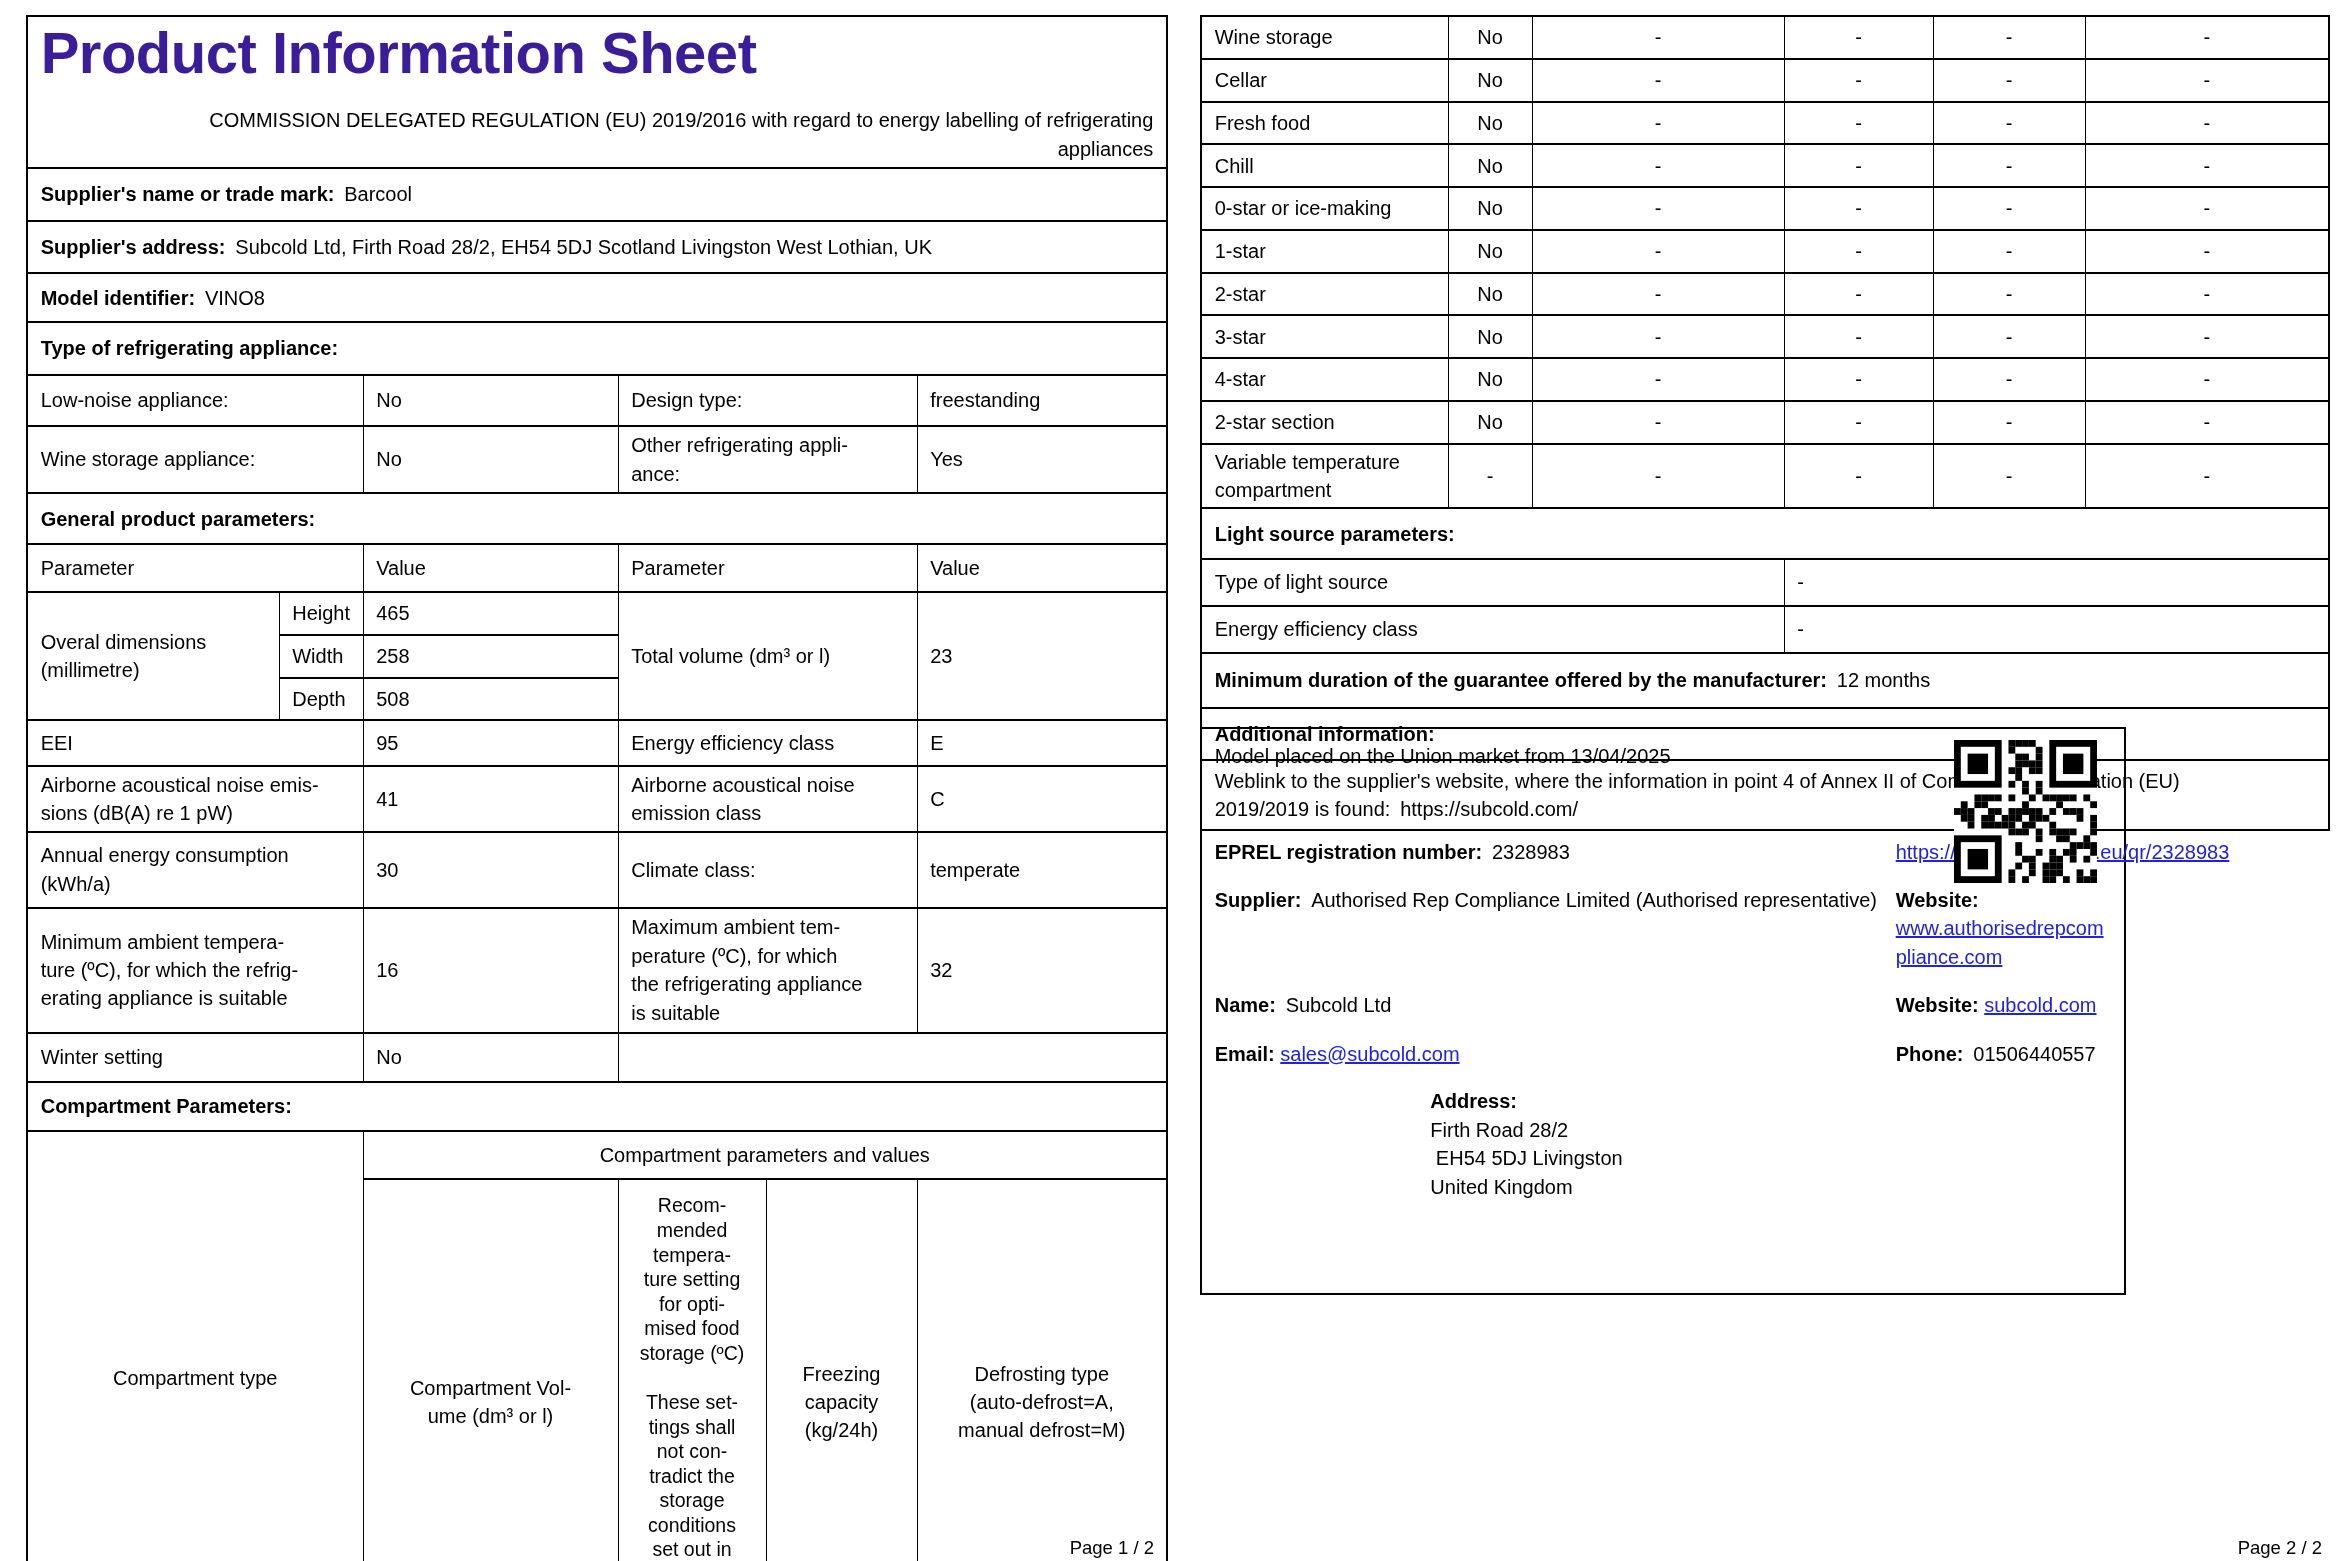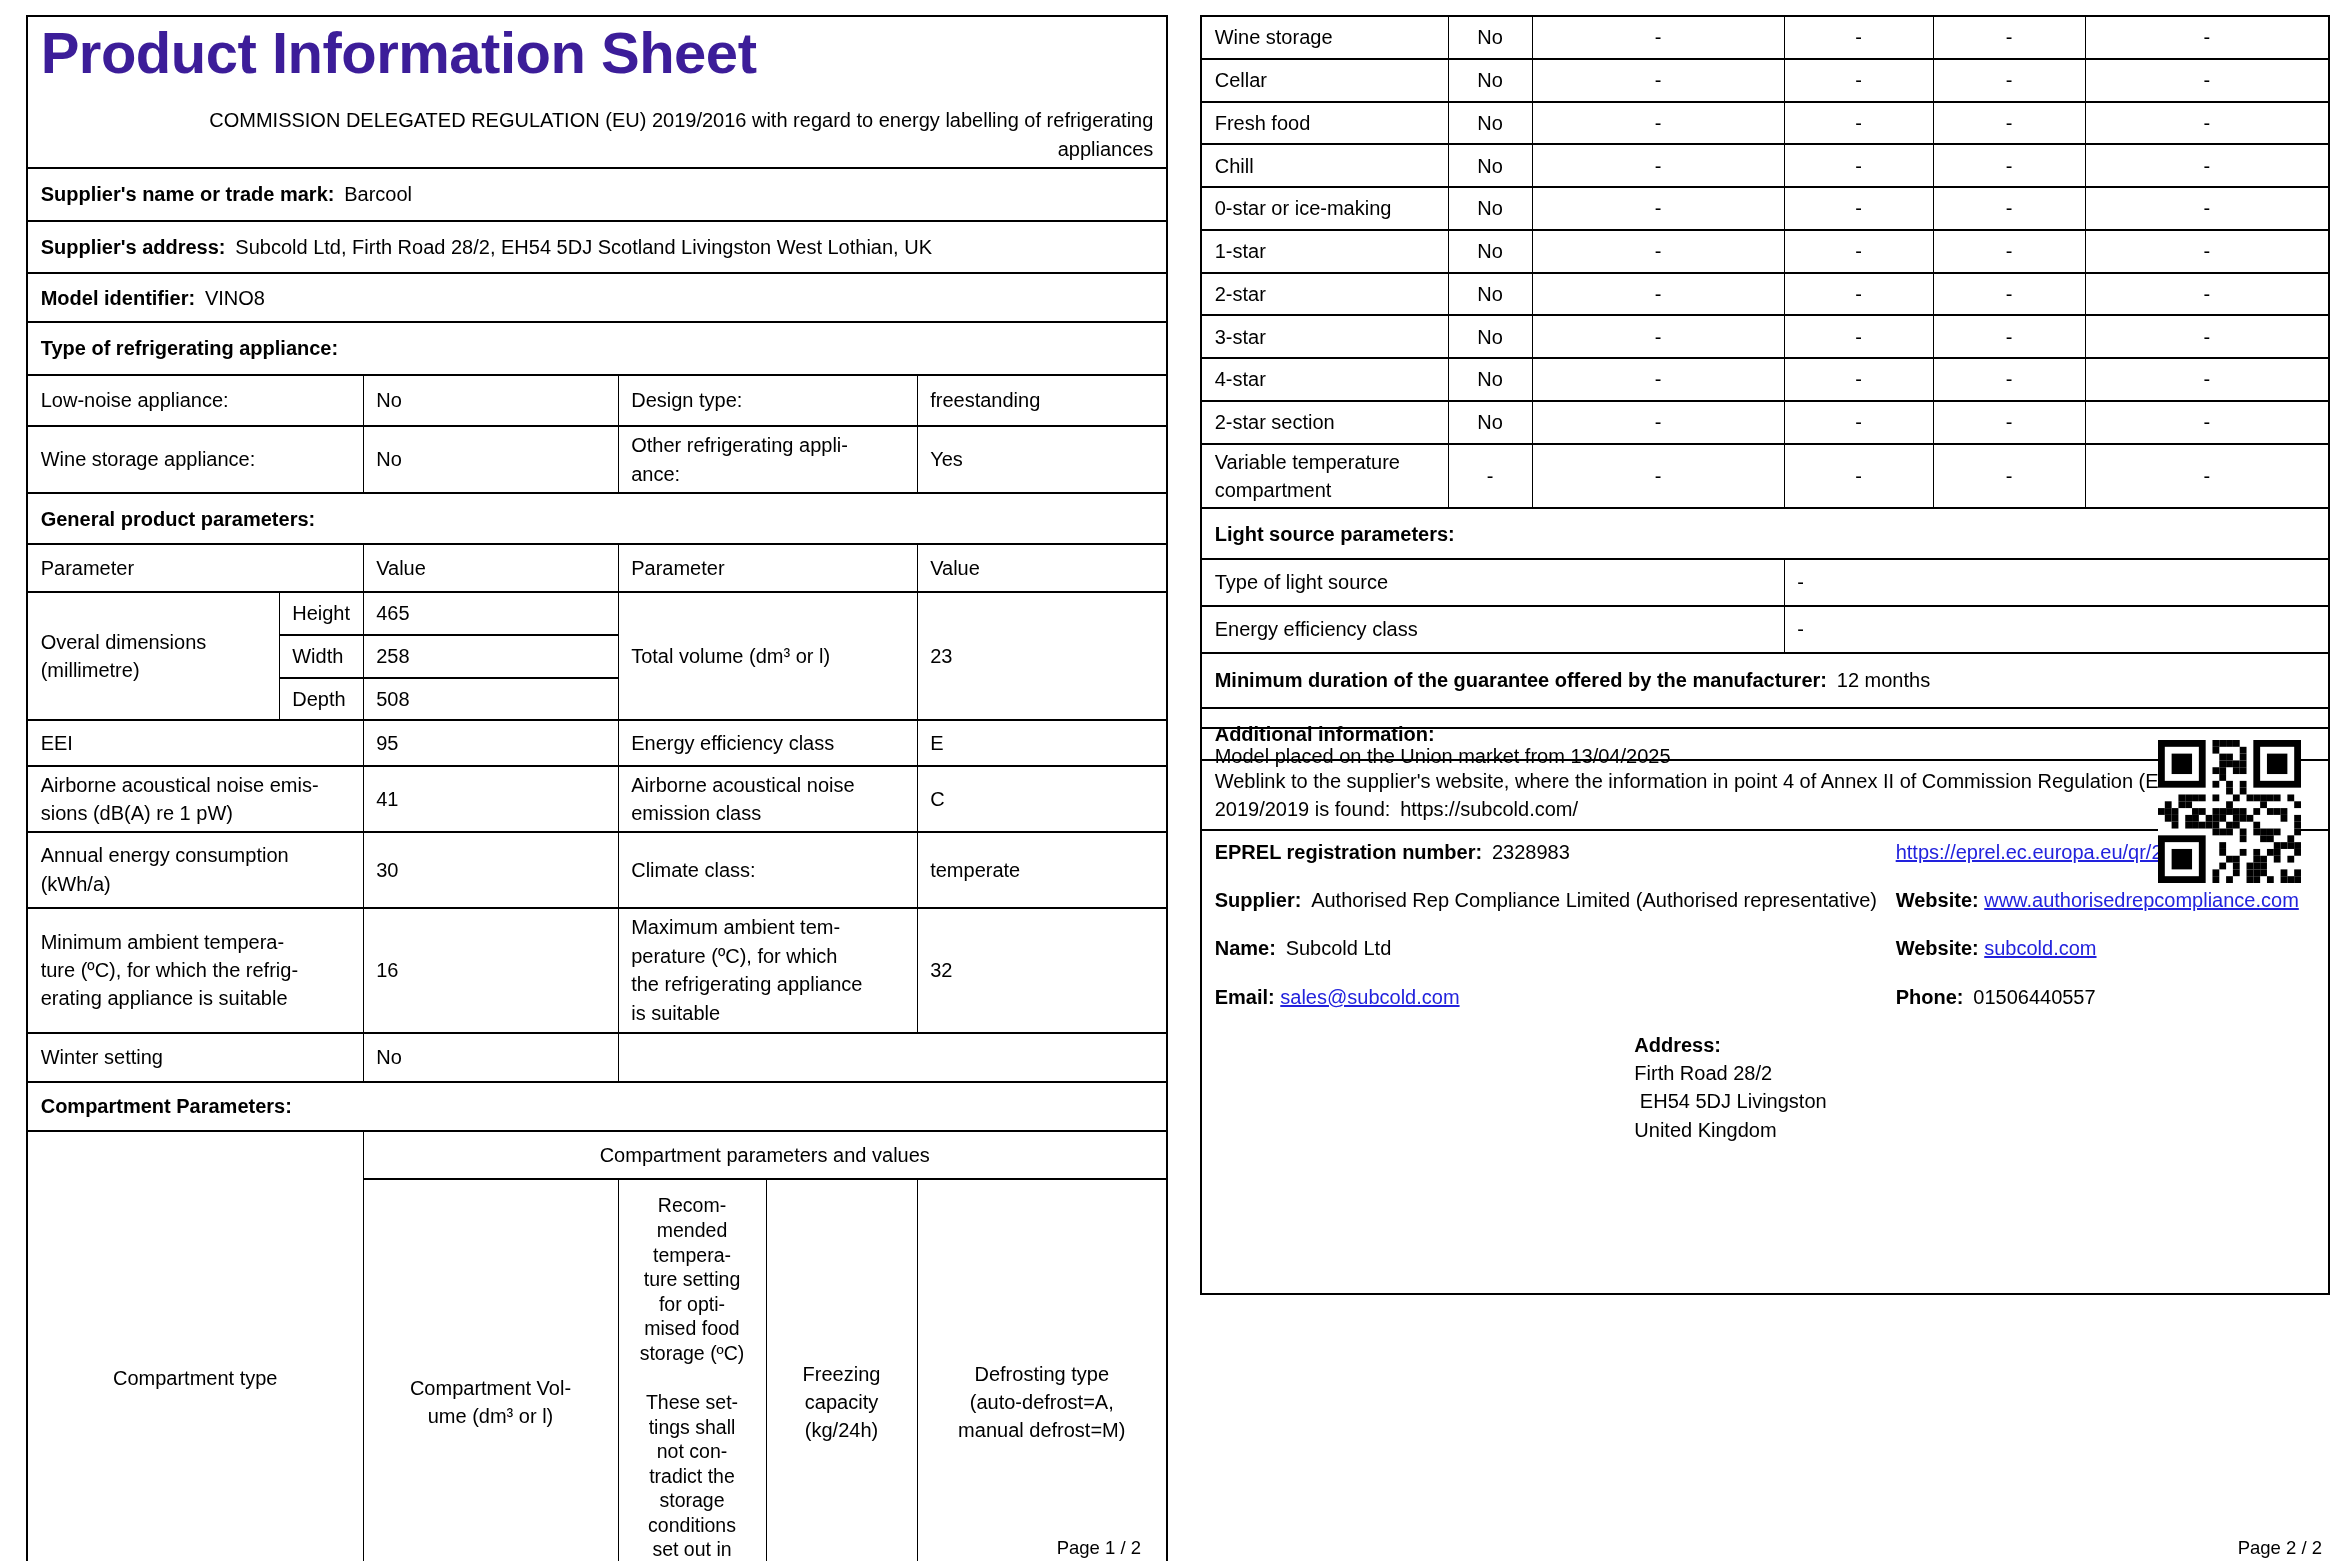--- a/index.html
+++ b/index.html
@@ -33,30 +33,30 @@
   .tempcol{line-height:1.26;font-size:19.5px;}
   .lnk{color:var(--link-color);text-decoration:underline;}
   .wraplink{display:inline-block;max-width:337px;word-break:break-all;vertical-align:top;} .h78 td{height:38px;} .h80 td{height:39px;} .h83 td{height:40px;}
   .h84 td{height:41px;} .h87 td{height:42px;} .h88 td{height:43px;} .h92 td{height:45px;}
   .h93 td{height:45px;} .h96 td{height:47px;} .h118 td{height:58px;}
   .h123 td{height:60px;} .h127 td{height:62px;} .h140 td{height:68px;} .h239 td{height:117px;}
   .h296 td{height:144px;} .h72 td{height:35px;} .hbig td{height:439px;}
   tbody[data-repeat] td{height:35px;}
   
   #infobox{
-    position:absolute;left:1200px;top:727px;width:1130px;height:568px;
+    position:absolute;left:1200px;top:727px;width:926px;height:568px;
     border:2px solid var(--line);box-sizing:border-box;padding:0 12.7px;
   }
   .brow{display:flex;align-items:flex-start;}
   .bl{width:681px;flex:none;}
   .br{flex:1;}
   .addr-line{white-space:pre;}
   #qr{position:absolute;top:10.7px;right:27px;width:143px;height:143px;}
   .footer{position:absolute;font-size:18.5px;text-align:right;}
-  #footer1{left:13px;width:1128px;top:1535px;}
+  #footer1{left:26px;width:1128px;top:1535px;}
   #footer2{left:1200px;width:1122px;top:1535px;}
 </style>
 </head>
 <body>
 
 <div class="page" id="page1">
   <table class="doc">
     <colgroup>
         <col style="width:252px">
         <col style="width:84px">

